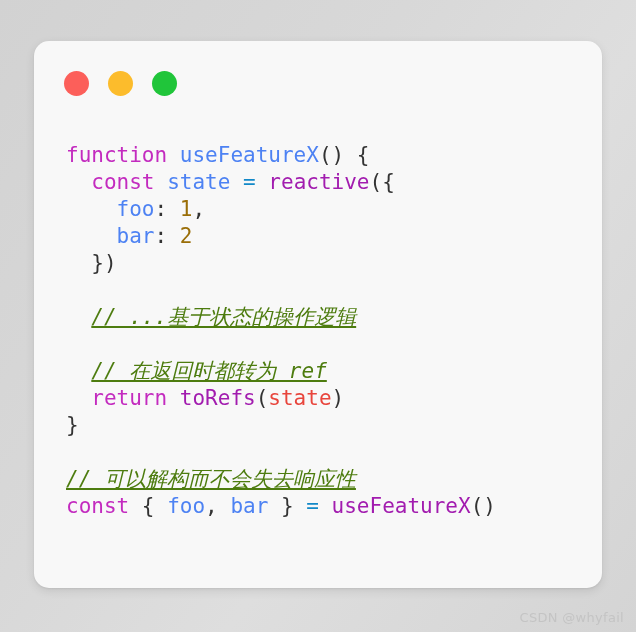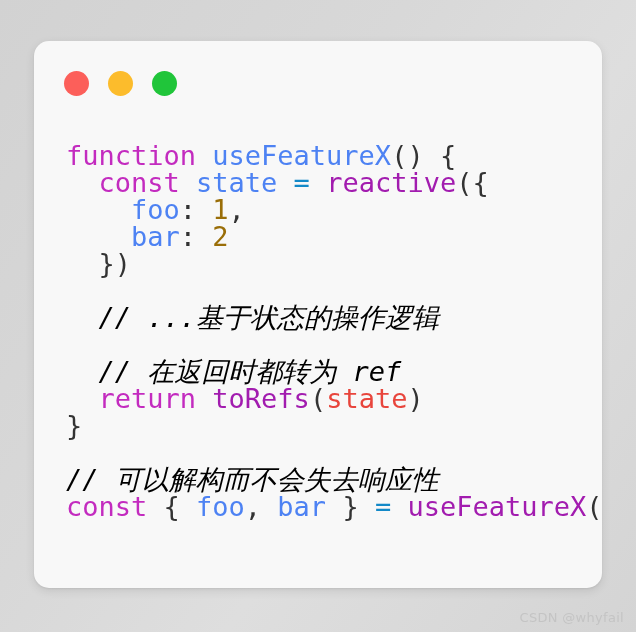--- a/index.html
+++ b/index.html
@@ -53,42 +53,42 @@
   .dot-min    { background: #fcbc2c; }
   .dot-max    { background: #20c53a; }
 
   
   .code-body {
     position: absolute;
     left: 32px;
     top: 101px;
     right: 8px;
     font-family: "DejaVu Sans Mono", "Liberation Mono", monospace;
-    font-size: 27px;
+    font-size: 21px;
     line-height: 27px;
     color: #333333;
     white-space: pre;
     letter-spacing: 0px;
   }
   .line {
     min-height: 27px;
     white-space: pre;
   }
   .line.blank { height: 27px; }
 
   
   .kw    { color: #c32bbf; }          
   .fn    { color: #4d82f3; }          
   .var   { color: #4d82f3; }          
   .call  { color: #a21caf; }          
   .arg   { color: #e8453c; }          
   .num   { color: #9a6e08; }          
   .op    { color: #1389c8; }          
   .punc  { color: #333333; }          
-  .cmt   { color: #000000; font-style: italic; }
+  .cmt   { color: #4d7c0f; font-style: italic; text-decoration: underline; }
 
   
   .watermark {
     position: absolute;
     right: 12px;
     bottom: 7px;
     font-family: "DejaVu Sans", sans-serif;
     font-size: 13px;
     color: #c4c4c4;
     letter-spacing: 0.3px;

